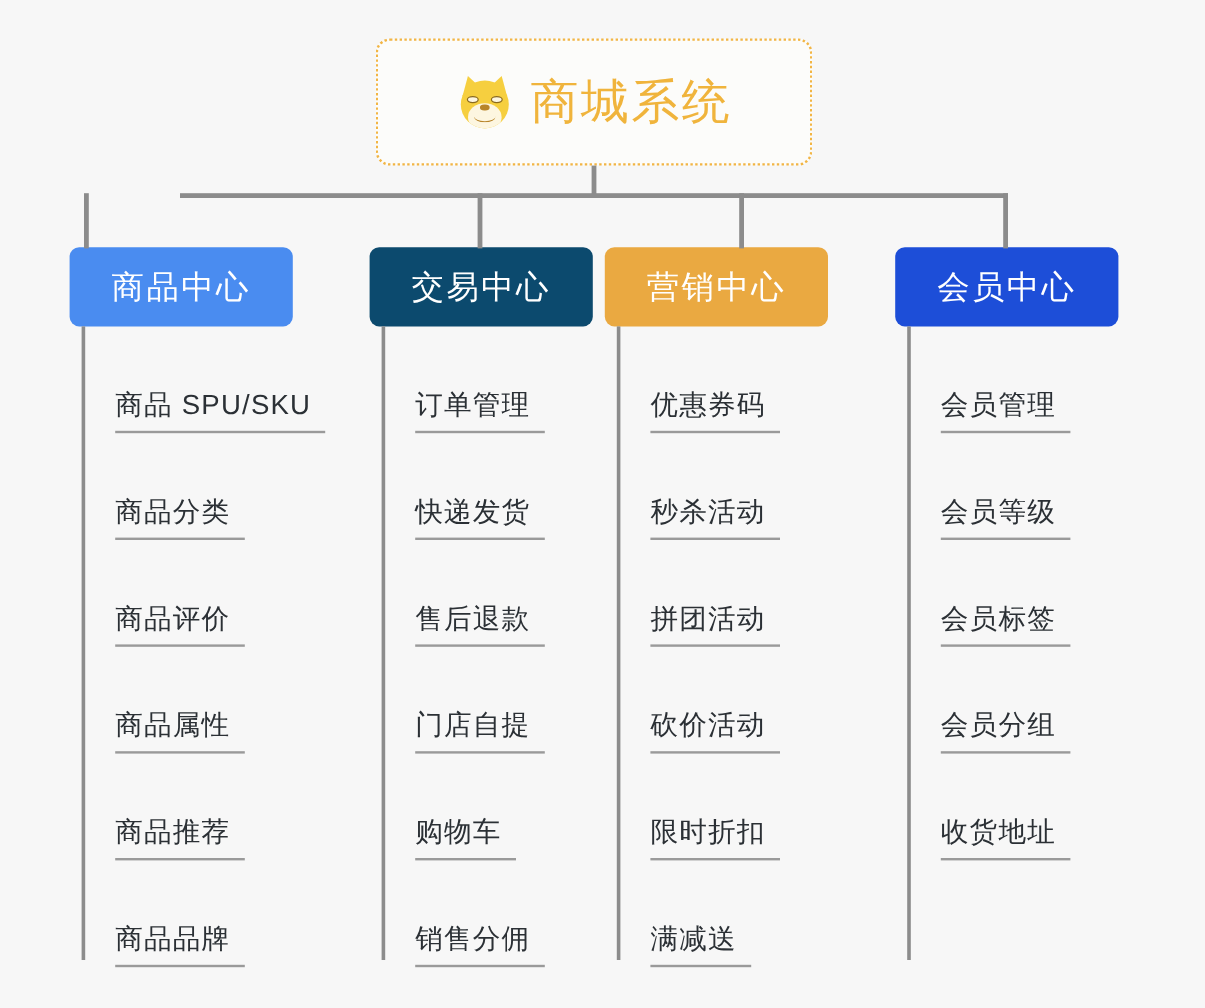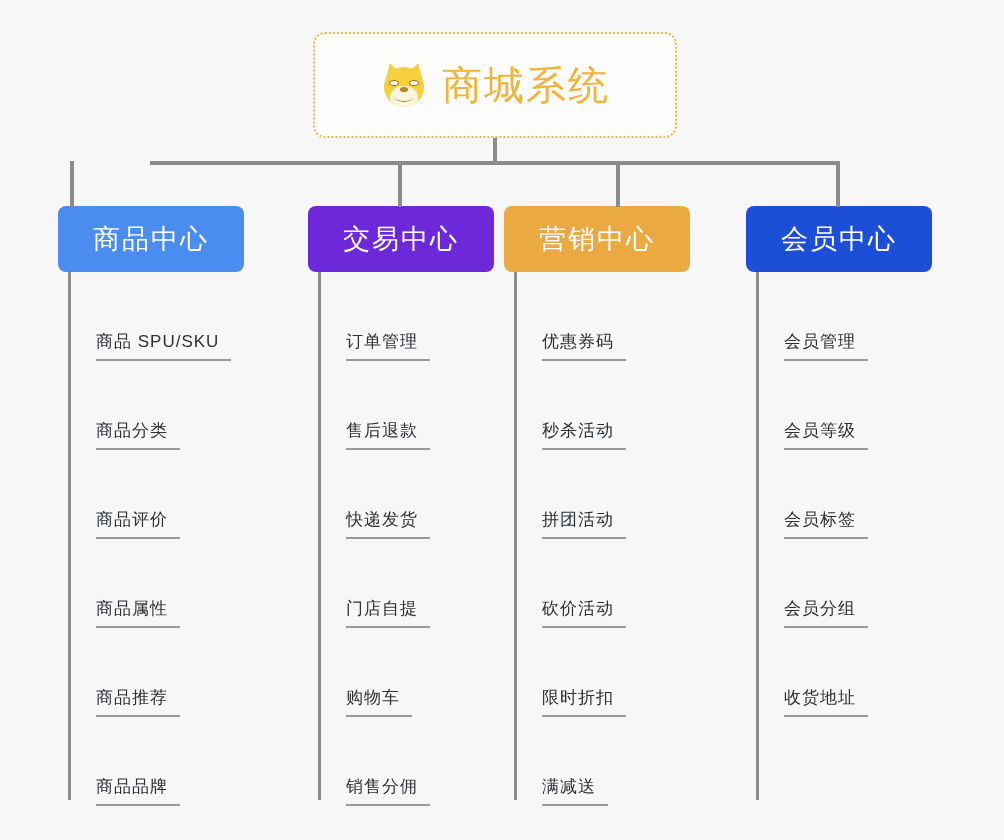--- a/index.html
+++ b/index.html
@@ -159,21 +159,21 @@
     position: relative;
     height: 89px;
     box-sizing: border-box;
     display: flex;
     align-items: flex-end;
   }
   .leaf-text {
     display: inline-block;
     margin-left: 38px;
     padding: 0 12px 6px 0;
-    font-size: 17px;
+    font-size: 23px;
     color: #2b3035;
     letter-spacing: 1px;
     border-bottom: 2px solid #9a9a9a;
     white-space: nowrap;
   }
 
   
   #col-0 { left: 58px;  width: 186px; }
   #col-1 { left: 308px; width: 186px; }
   #col-2 { left: 526px; width: 186px; }
@@ -223,33 +223,33 @@
           </div>
           <div class="leaf">
             <span class="leaf-text">商品推荐</span>
           </div>
           <div class="leaf">
             <span class="leaf-text">商品品牌</span>
           </div>
         </div>
       </div>
       <div class="column" id="col-1" style="left: 308px; width: 186px;">
-        <div class="cat-box" style="background: #6d28d9;">
+        <div class="cat-box" style="background: #0c4a6e;">
           <span>交易中心</span>
         </div>
         <div class="leaf-list">
           <div class="leaf-spine" style="height: 528px;"></div>
           <div class="leaf">
             <span class="leaf-text">订单管理</span>
           </div>
           <div class="leaf">
+            <span class="leaf-text">快递发货</span>
+          </div>
+          <div class="leaf">
             <span class="leaf-text">售后退款</span>
-          </div>
-          <div class="leaf">
-            <span class="leaf-text">快递发货</span>
           </div>
           <div class="leaf">
             <span class="leaf-text">门店自提</span>
           </div>
           <div class="leaf">
             <span class="leaf-text">购物车</span>
           </div>
           <div class="leaf">
             <span class="leaf-text">销售分佣</span>
           </div>

